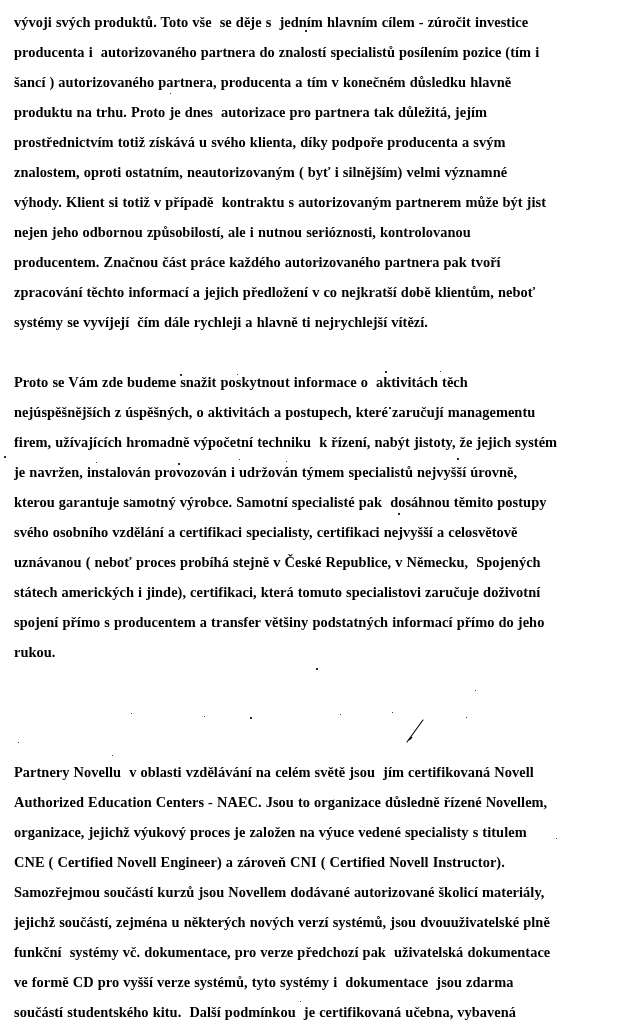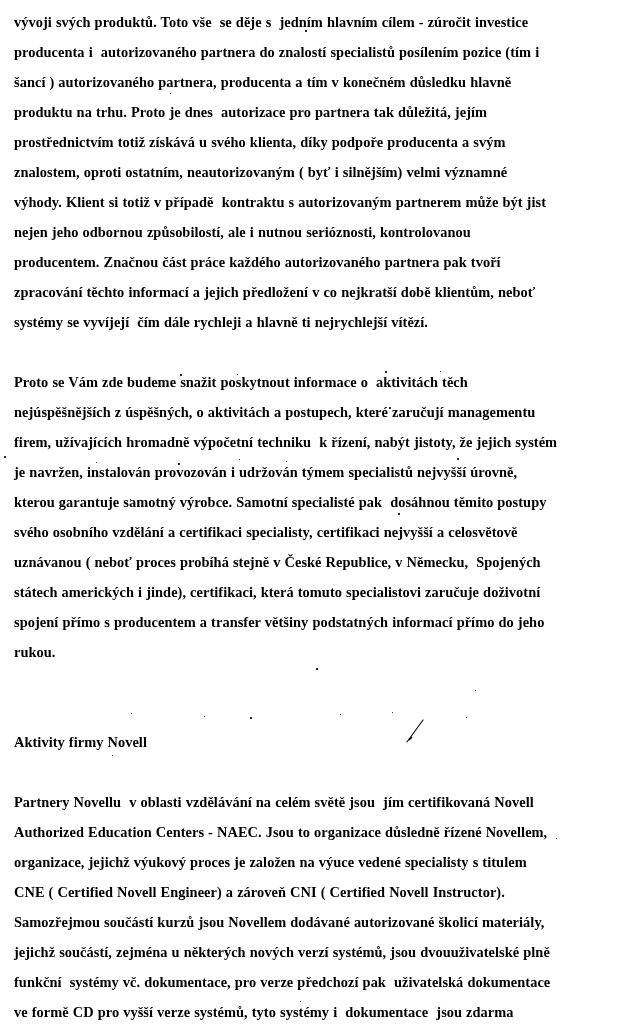--- a/index.html
+++ b/index.html
@@ -105,23 +105,20 @@
       <span class="line">svého osobního vzdělání a certifikaci specialisty, certifikaci nejvyšší a celosvětově</span>
       <span class="line">uznávanou ( neboť proces probíhá stejně v České Republice, v Německu,  Spojených</span>
       <span class="line">státech amerických i jinde), certifikaci, která tomuto specialistovi zaručuje doživotní</span>
       <span class="line">spojení přímo s producentem a transfer většiny podstatných informací přímo do jeho</span>
       <span class="line">rukou.</span>
     </div>
 
     <span class="spacer-line"></span>
     <span class="spacer-line"></span>
 
-    <div class="para heading">
-      <span class="line">Aktivity firmy Novell</span>
-    </div>
 
     <span class="spacer-line"></span>
 
     <div class="para">
       <span class="line">Partnery Novellu  v oblasti vzdělávání na celém světě jsou  jím certifikovaná Novell</span>
       <span class="line">Authorized Education Centers - NAEC. Jsou to organizace důsledně řízené Novellem,</span>
       <span class="line">organizace, jejichž výukový proces je založen na výuce vedené specialisty s titulem</span>
       <span class="line">CNE ( Certified Novell Engineer) a zároveň CNI ( Certified Novell Instructor).</span>
       <span class="line">Samozřejmou součástí kurzů jsou Novellem dodávané autorizované školicí materiály,</span>
       <span class="line">jejichž součástí, zejména u některých nových verzí systémů, jsou dvouuživatelské plně</span>

